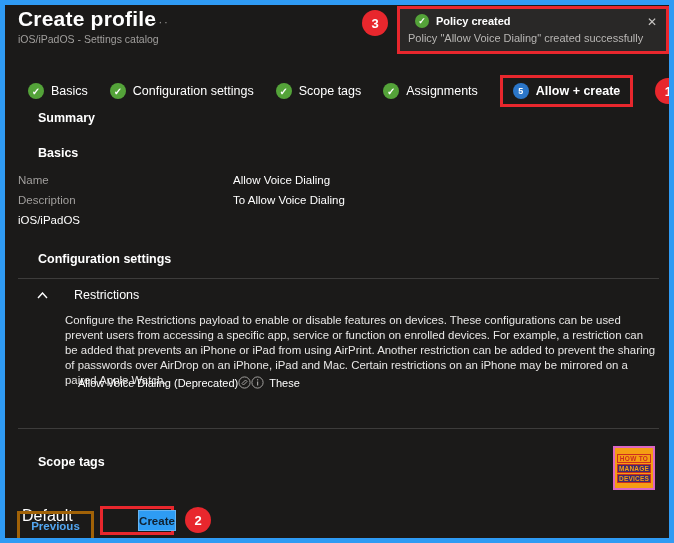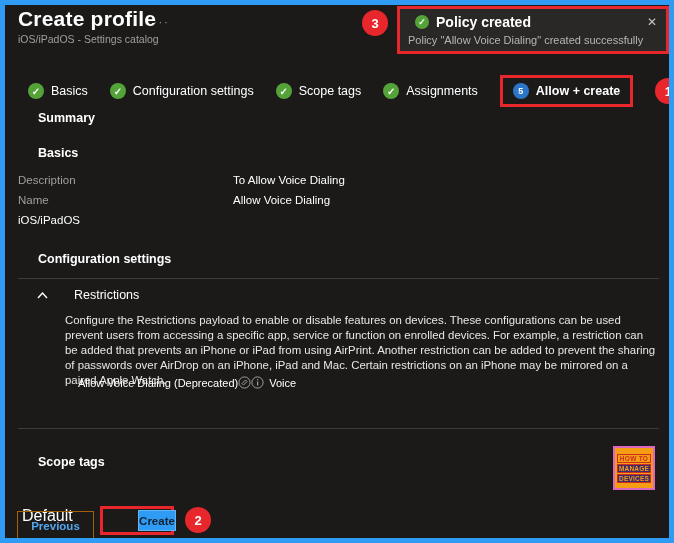--- a/index.html
+++ b/index.html
@@ -18,21 +18,21 @@
          color:#fff; font-size:13px; font-weight:700; display:flex; align-items:center; justify-content:center; }
   .ann3 { left:357px; top:5px; }
   .ann2 { left:180px; top:502px; }
 
   
   .toast-box { position:absolute; left:392px; top:1px; width:272px; height:48px; border:3px solid #e8272d; }
   .toast { width:100%; height:100%; background:#292827; position:relative; padding:5px 10px 5px 8px; }
   .toast-row1 { display:flex; align-items:center; gap:7px; margin-left:7px; }
   .badge { border-radius:50%; color:#fff; display:inline-flex; align-items:center; justify-content:center; flex:none; }
   .check { background:#54a339; width:14px; height:14px; font-size:9px; font-weight:700; }
-  .toast-title { font-size:14px; font-weight:700; color:#fff; }
+  .toast-title { font-size:11px; font-weight:700; color:#fff; }
   .toast-msg { margin-top:4px; font-size:11px; color:#b8b6b4; }
   .toast-close { position:absolute; right:9px; top:6px; color:#c8c6c4; font-size:12px; cursor:pointer; }
 
   
   .steps { position:absolute; left:23px; top:69px; height:34px; display:flex; align-items:center; gap:22px; }
   .step { display:flex; align-items:center; gap:7px; font-size:12.5px; color:#fff; cursor:pointer; white-space:nowrap; }
   .step .check { width:16px; height:16px; font-size:10px; }
   .num { background:#2b76c9; width:16px; height:16px; font-size:9px; font-weight:700; }
   .review-box { border:3px solid #e8272d; padding:5px 10px; display:flex; align-items:center; }
   .review-box .step { font-weight:700; }
@@ -54,21 +54,21 @@
 
   .setting { position:absolute; left:73px; top:371px; display:flex; align-items:center; gap:0; }
   .setting .name { font-size:11px; color:#fff; }
   .setting .val { font-size:11px; color:#fff; margin-left:5px; }
   .gicon { color:#a19f9d; display:inline-flex; }
 
   .default-val { position:absolute; left:17px; top:502px; font-size:16px; color:#fff; }
 
   
   .btn-prev { position:absolute; left:12px; top:506px; width:77px; height:30px; background:transparent;
-              border:1px solid #a16207; color:#53a7f2; font-size:11.5px; font-weight:600;
+              border:3px solid #a16207; color:#53a7f2; font-size:11.5px; font-weight:600;
               font-family:"Liberation Sans", sans-serif; cursor:pointer; }
   .create-box { position:absolute; left:95px; top:501px; width:74px; height:29px; border:3px solid #e8272d;
                 display:flex; align-items:center; justify-content:center;padding-left:40px; }
   .btn-create { width:66px; height:21px; background:#2e9cf4; border:1px solid #66b4f2; color:#10202f;
                 font-size:11.5px; font-weight:700; font-family:"Liberation Sans", sans-serif; cursor:pointer; }
 
   
   .logo { position:absolute; left:608px; top:441px; width:42px; height:44px; background:#f59d13;
           border:2px solid #db66c3; display:flex; flex-direction:column; align-items:center;
           justify-content:center; gap:1px; padding:1px; }
@@ -124,26 +124,26 @@
         </div>
       </div>
       <div class="ann ann-inline">1</div>
     </nav>
 
     <div class="h2" style="top:106px">Summary</div>
 
     <div class="h2" style="top:141px">Basics</div>
     <div class="kv">
       <div class="row">
+        <span class="k">Name</span>
+        <span class="v">Allow Voice Dialing</span>
+      </div>
+      <div class="row">
         <span class="k">Description</span>
         <span class="v">To Allow Voice Dialing</span>
-      </div>
-      <div class="row">
-        <span class="k">Name</span>
-        <span class="v">Allow Voice Dialing</span>
       </div>
       <div class="row">
         <span class="v">iOS/iPadOS</span>
       </div>
     </div>
 
     <div class="h2" style="top:247px">Configuration settings</div>
     <hr class="divider" style="top:273px">
 
     <div class="group-row">
@@ -163,21 +163,21 @@
           <path d="M4 7.5 L7.5 4 L9 5.5 L5.5 9 Z" fill="none" stroke="#a19f9d" stroke-width="1"></path>
         </svg>
       </span>
       <span class="gicon">
         <svg width="13" height="13" viewBox="0 0 13 13">
           <circle cx="6.5" cy="6.5" r="5.6" fill="none" stroke="#a19f9d" stroke-width="1"></circle>
           <rect x="6" y="5.5" width="1.2" height="4" fill="#a19f9d"></rect>
           <rect x="6" y="3.2" width="1.2" height="1.2" fill="#a19f9d"></rect>
         </svg>
       </span>
-      <span class="val">Voice</span>
+      <span class="val">These</span>
     </div>
 
     <hr class="divider" style="top:423px">
 
     <div class="h2" style="top:450px">Scope tags</div>
     <div class="default-val">Default</div>
 
     <button class="btn-prev">Previous</button>
     <div class="create-box">
       <button class="btn-create">Create</button>

